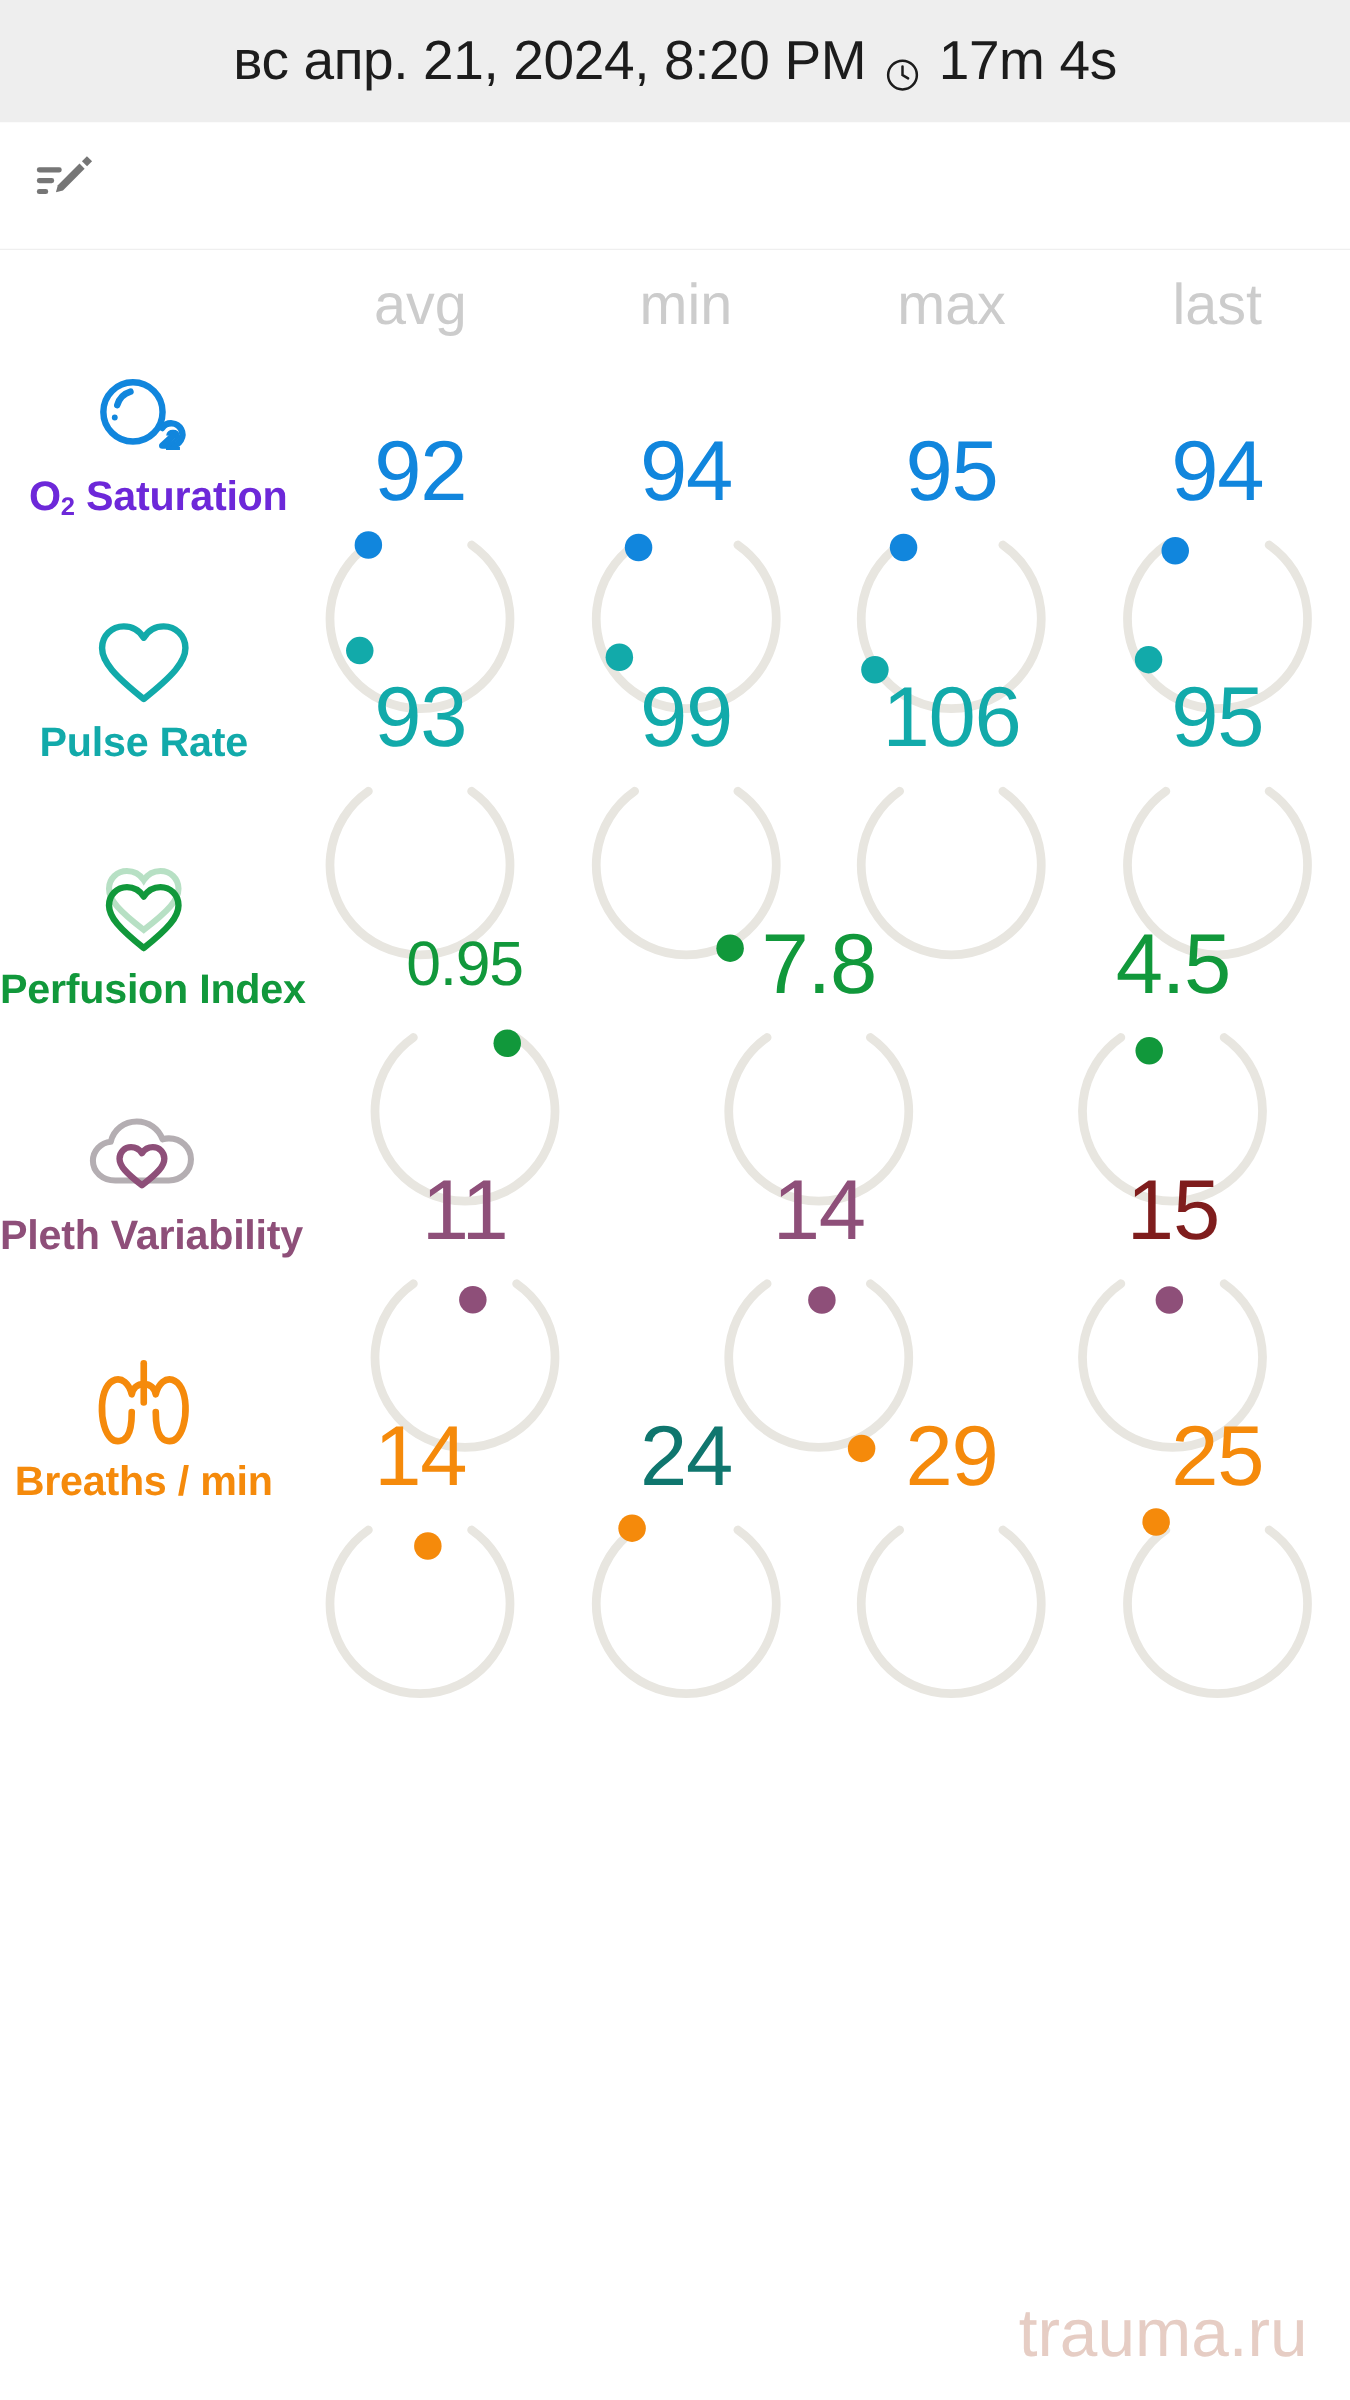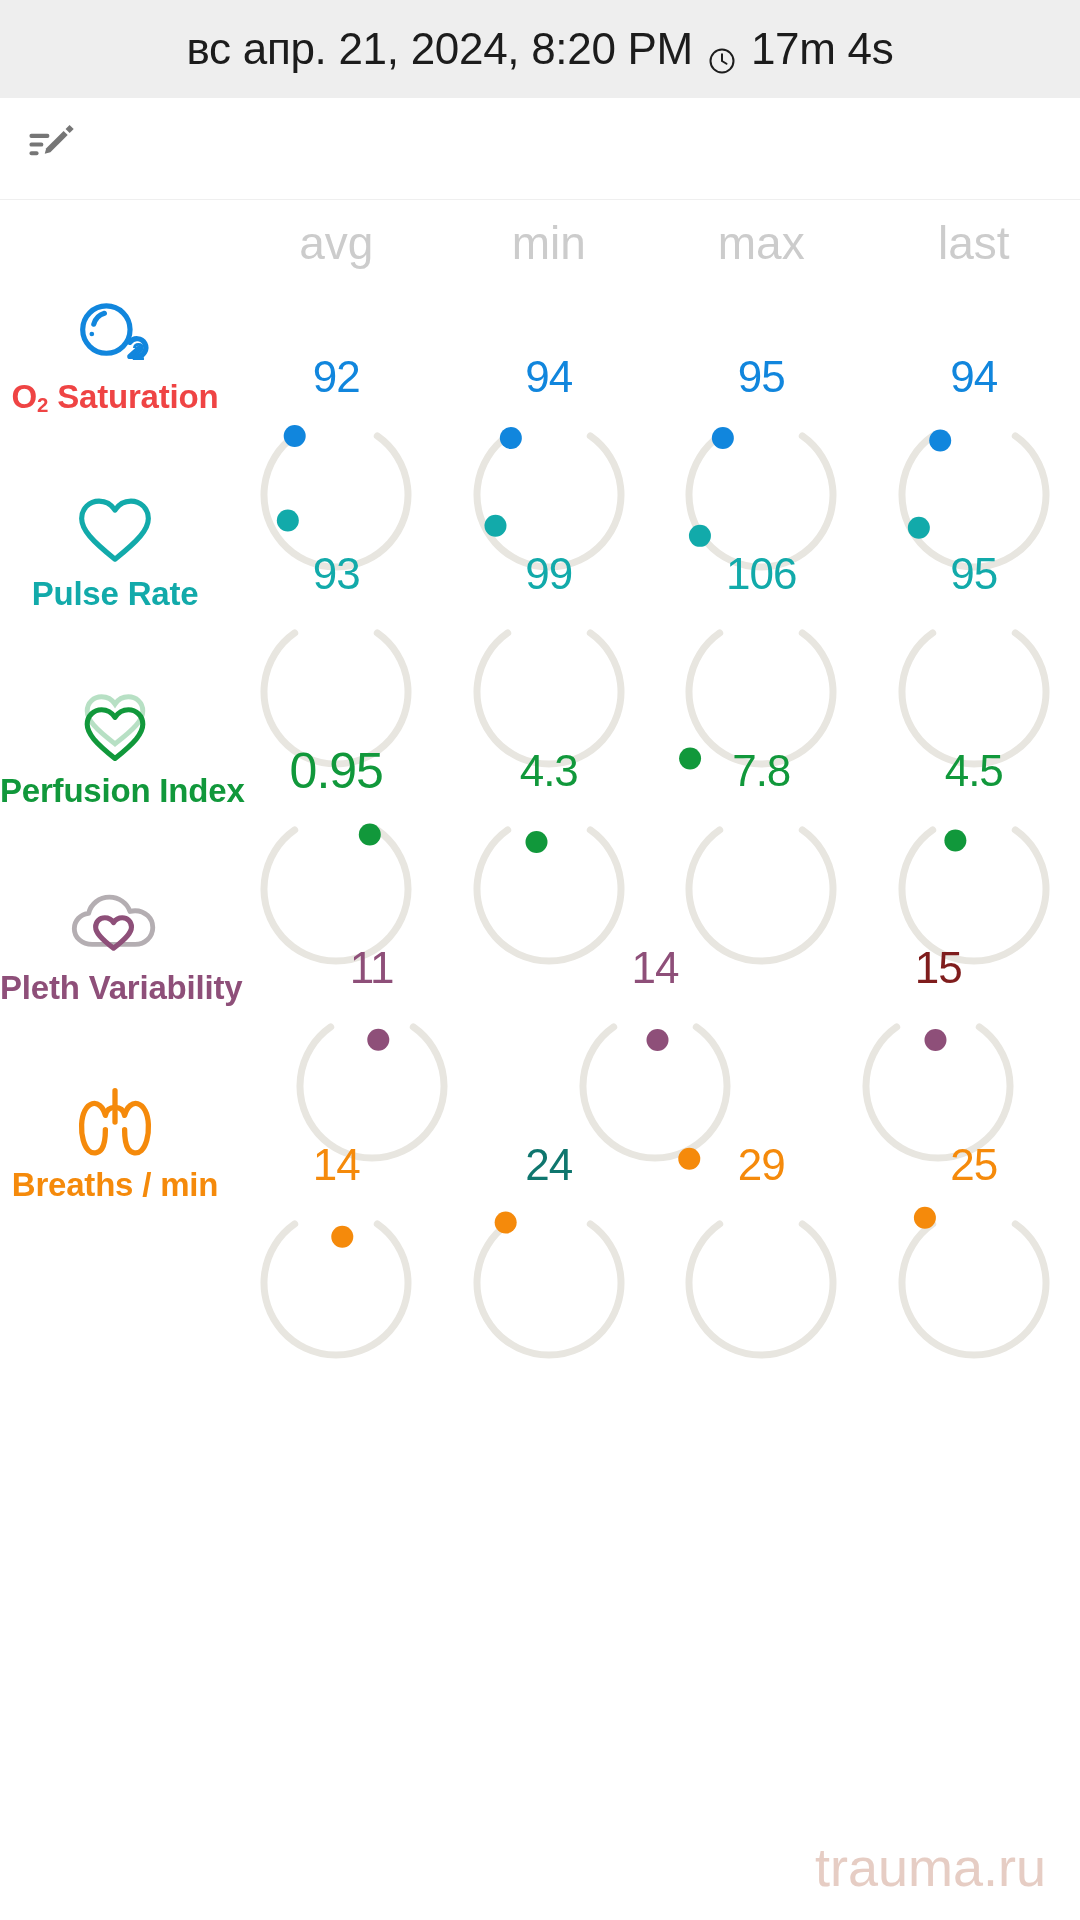--- a/index.html
+++ b/index.html
@@ -144,21 +144,21 @@
   }
   .gauge-value {
     position: absolute;
     left: 0;
     top: 0;
     width: 168px;
     height: 168px;
     display: flex;
     align-items: center;
     justify-content: center;
-    font-size: 44px;
+    font-size: 68px;
     font-weight: 400;
     letter-spacing: -1px;
   }
   .gauge-value.small { font-size: 50px; }
 
   
   #watermark {
     position: absolute;
     right: 34px;
     bottom: 22px;
@@ -213,21 +213,21 @@
       <div class="metric-label-cell">
         <div class="metric-icon">
           <svg viewBox="0 0 34 30" width="84" height="74">
             <circle cx="13.5" cy="13.2" r="9.6" stroke="#1186dd" fill="none" stroke-width="2.1" stroke-linecap="round" stroke-linejoin="round"></circle>
             <path d="M8.4 11.0 a6.4 6.4 0 0 1 4.3 -4.4" stroke="#1186dd" fill="none" stroke-width="2.1" stroke-linecap="round" stroke-linejoin="round"></path>
             <circle cx="7.6" cy="15.0" r="0.95" fill="#1186dd"></circle>
             <path d="M23.0 18.4 a3.6 3.6 0 1 1 3.0 5.7 l-3.0 0 l3.6 -3.3" stroke="#1186dd" fill="none" stroke-width="2.1" stroke-linecap="round" stroke-linejoin="round"></path>
             <text x="23.9" y="25.6" font-size="9.4" font-family="Liberation Sans, sans-serif" font-weight="700" fill="#1186dd" stroke="none">2</text>
           </svg>
         </div>
-        <div class="metric-name" style="color: #ef4444;"><span>O<sub>2</sub> Saturation</span></div>
+        <div class="metric-name" style="color: #6d28d9; text-align: right;"><span>O<sub>2</sub> Saturation</span></div>
       </div>
       <div class="gauge-cell">
         <div class="gauge">
           <svg viewBox="0 0 168 168">
             <path d="M 125.30 142.98 A 72 72 0 1 1 42.70 142.98" fill="none" stroke="#e8e6e0" stroke-width="7" stroke-linecap="round"></path>
             <circle cx="42.70" cy="142.98" r="11" fill="#1186dd"></circle>
           </svg>
           <div class="gauge-value" style="color: rgb(17, 134, 221);">92</div>
         </div>
       </div>
@@ -315,29 +315,20 @@
         </div>
         <div class="metric-name" style="color: rgb(17, 152, 59);">Perfusion Index</div>
       </div>
       <div class="gauge-cell">
         <div class="gauge">
           <svg viewBox="0 0 168 168">
             <path d="M 125.30 142.98 A 72 72 0 1 1 42.70 142.98" fill="none" stroke="#e8e6e0" stroke-width="7" stroke-linecap="round"></path>
             <circle cx="117.80" cy="147.57" r="11" fill="#11983b"></circle>
           </svg>
           <div class="gauge-value small" style="color: rgb(17, 152, 59);">0.95</div>
-        </div>
-      </div>
-      <div class="gauge-cell">
-        <div class="gauge">
-          <svg viewBox="0 0 168 168">
-            <path d="M 125.30 142.98 A 72 72 0 1 1 42.70 142.98" fill="none" stroke="#e8e6e0" stroke-width="7" stroke-linecap="round"></path>
-            <circle cx="71.50" cy="154.91" r="11" fill="#11983b"></circle>
-          </svg>
-          <div class="gauge-value" style="color: rgb(17, 152, 59);">4.3</div>
         </div>
       </div>
       <div class="gauge-cell">
         <div class="gauge">
           <svg viewBox="0 0 168 168">
             <path d="M 125.30 142.98 A 72 72 0 1 1 42.70 142.98" fill="none" stroke="#e8e6e0" stroke-width="7" stroke-linecap="round"></path>
             <circle cx="13.09" cy="71.50" r="11" fill="#11983b"></circle>
           </svg>
           <div class="gauge-value" style="color: rgb(17, 152, 59);">7.8</div>
         </div>

